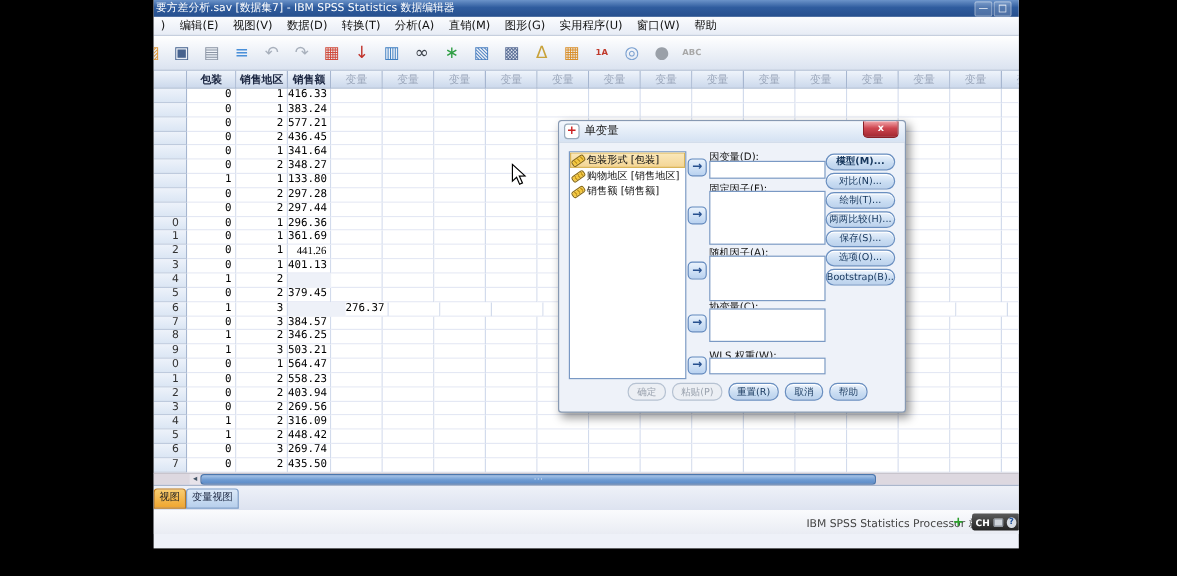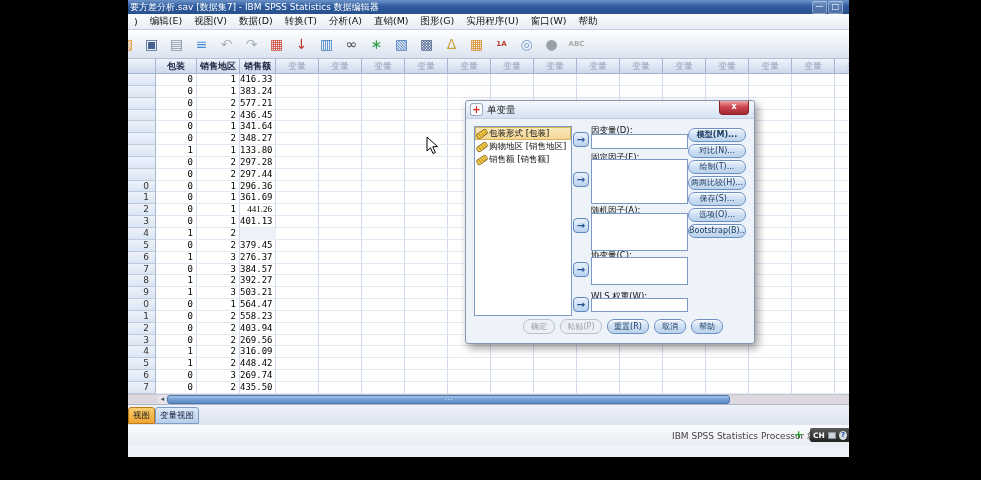--- a/index.html
+++ b/index.html
@@ -512,21 +512,21 @@
         <div class="cell" style="width: 43px;"></div>
         <div class="cell" style="width: 43px;"></div>
         <div class="cell" style="width: 43px;"></div>
         <div class="cell" style="width: 43px;"></div>
         <div class="cell" style="width: 43px;"></div>
       </div>
       <div class="grow">
         <div class="cell rowhead" style="width: 28px;">6</div>
         <div class="cell" style="width: 41px;">1</div>
         <div class="cell" style="width: 43px;">3</div>
-        <div class="cell" style="width: 36px;">276.37</div>
+        <div class="cell" style="width: 36px; margin-left: 48px;">276.37</div>
         <div class="cell" style="width: 43px;"></div>
         <div class="cell" style="width: 43px;"></div>
         <div class="cell" style="width: 43px;"></div>
         <div class="cell" style="width: 43px;"></div>
         <div class="cell" style="width: 43px;"></div>
         <div class="cell" style="width: 43px;"></div>
         <div class="cell" style="width: 43px;"></div>
         <div class="cell" style="width: 43px;"></div>
         <div class="cell" style="width: 43px;"></div>
         <div class="cell" style="width: 43px;"></div>
@@ -552,21 +552,21 @@
         <div class="cell" style="width: 43px;"></div>
         <div class="cell" style="width: 43px;"></div>
         <div class="cell" style="width: 43px;"></div>
         <div class="cell" style="width: 43px;"></div>
         <div class="cell" style="width: 43px;"></div>
       </div>
       <div class="grow">
         <div class="cell rowhead" style="width: 28px;">8</div>
         <div class="cell" style="width: 41px;">1</div>
         <div class="cell" style="width: 43px;">2</div>
-        <div class="cell" style="width: 36px;">392.27</div>
+        <div class="cell" style="width: 36px;">346.25</div>
         <div class="cell" style="width: 43px;"></div>
         <div class="cell" style="width: 43px;"></div>
         <div class="cell" style="width: 43px;"></div>
         <div class="cell" style="width: 43px;"></div>
         <div class="cell" style="width: 43px;"></div>
         <div class="cell" style="width: 43px;"></div>
         <div class="cell" style="width: 43px;"></div>
         <div class="cell" style="width: 43px;"></div>
         <div class="cell" style="width: 43px;"></div>
         <div class="cell" style="width: 43px;"></div>

